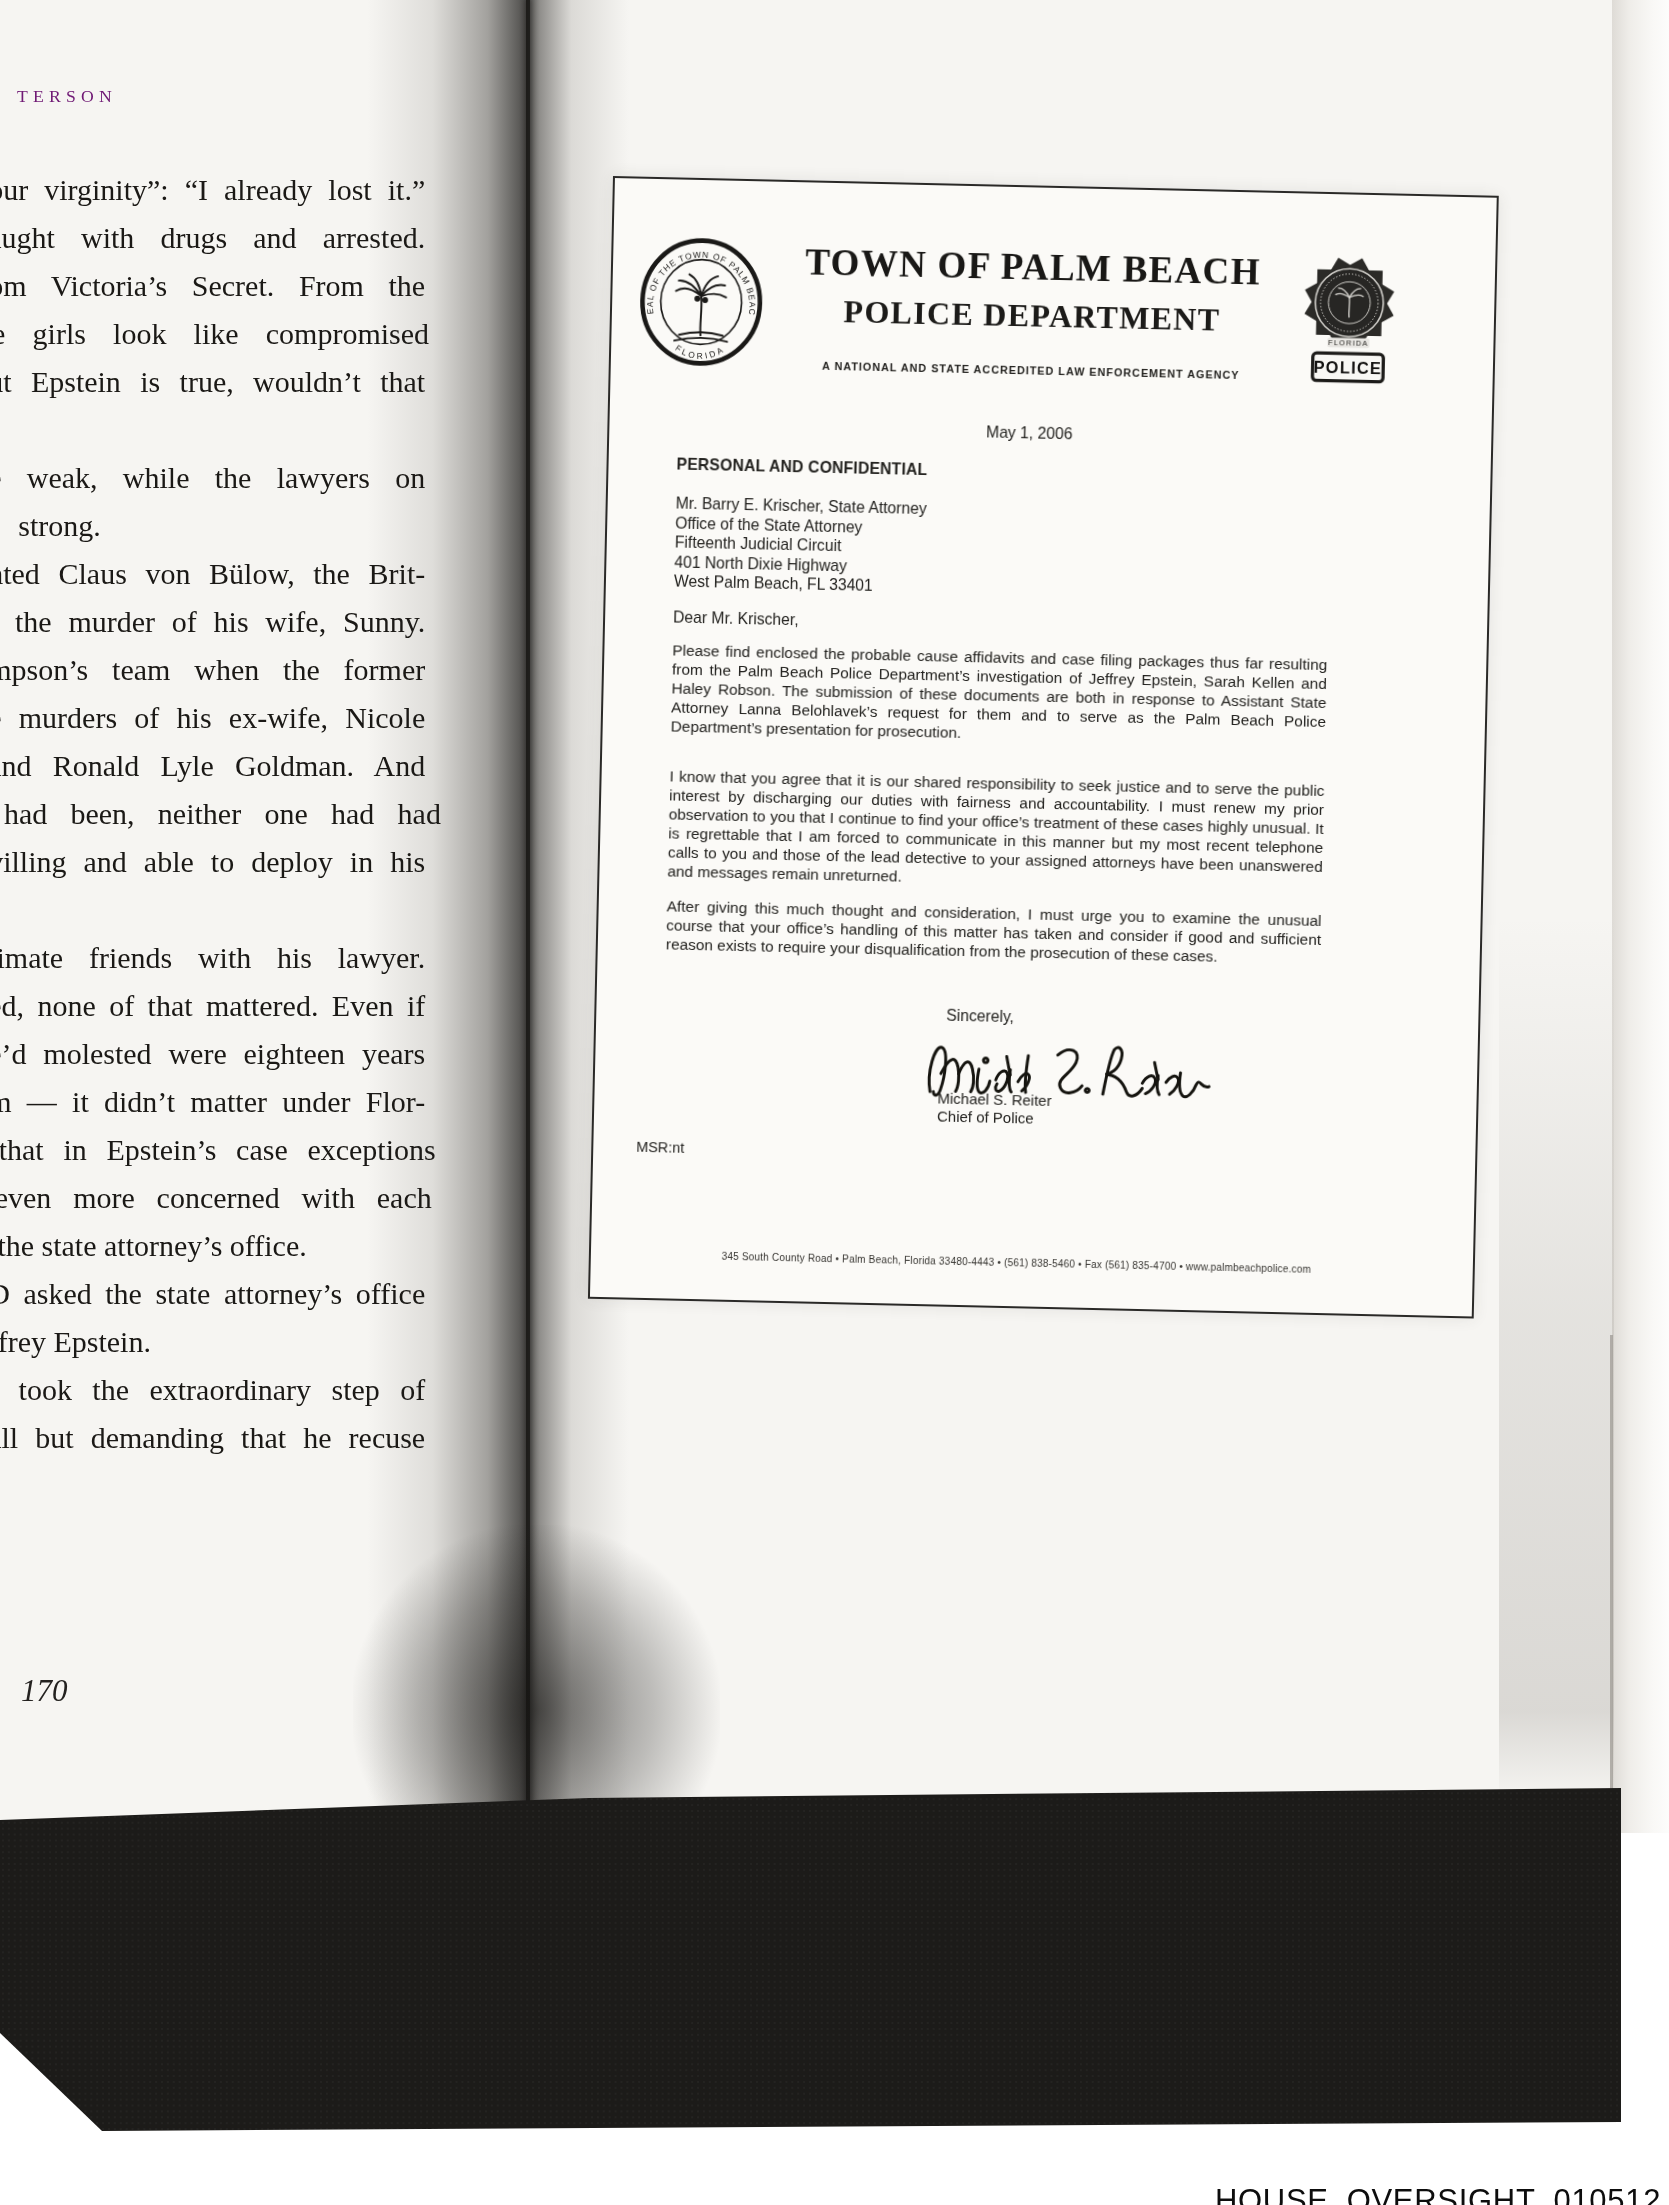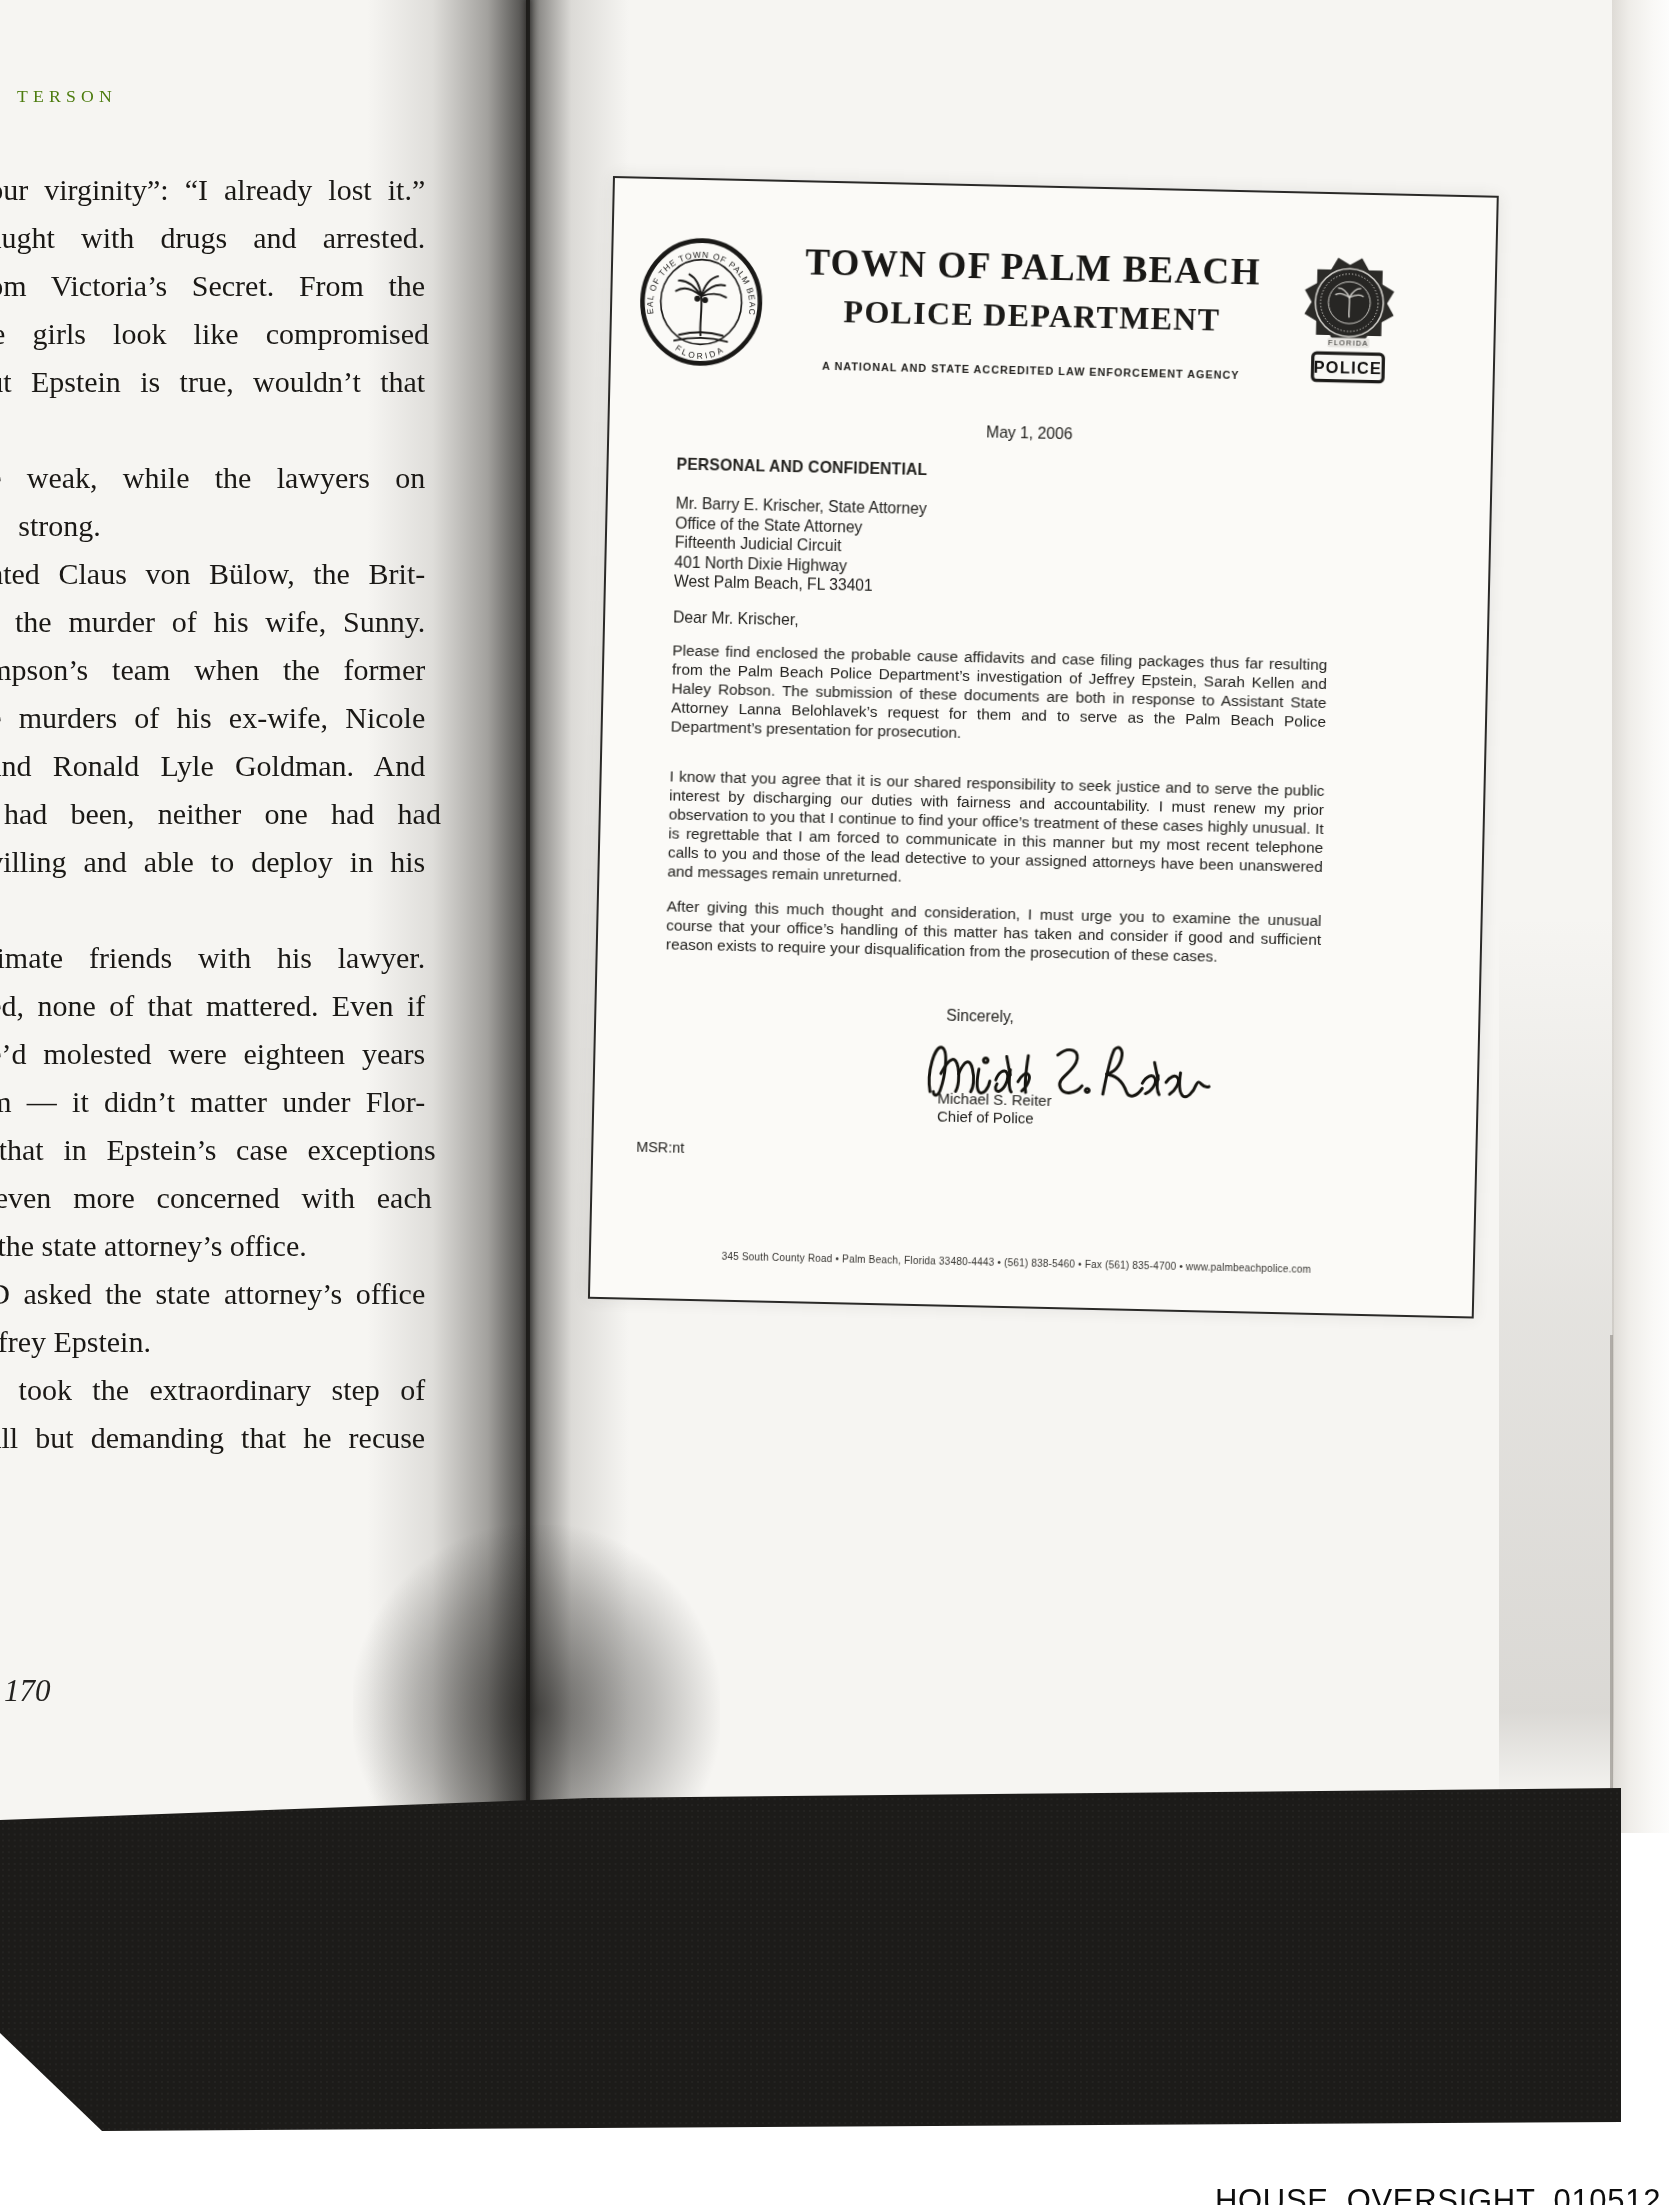--- a/index.html
+++ b/index.html
@@ -24,27 +24,27 @@
        rgba(32,31,29,.80) 61%,
        rgba(60,58,55,.55) 66%,
        rgba(150,147,142,.28) 78%,
        rgba(150,147,142,0) 100%);}
   #gutter-line{left:526px;top:0;width:3.9px;height:1833px;background:rgba(22,21,19,.85);
      box-shadow:0 0 5.2px 1.3px rgba(22,21,19,.45);}
   #gutter-bottom-blob{left:353px;top:1525px;width:367px;height:308px;
      background:radial-gradient(ellipse at 50% 60%,rgba(20,19,17,.6) 0%,rgba(20,19,17,.25) 45%,rgba(20,19,17,0) 72%);}
 
   
-  #running-head{left:17px;top:86px;font-size:17.7px;letter-spacing:5.2px;color:#4d7c0f;}
+  #running-head{left:17px;top:86px;font-size:17.7px;letter-spacing:5.2px;color:#701a75;}
   #book-lines{left:-11.8px;top:166px;width:449px;color:#1b1916;}
   .bline{width:437px;margin-left:0;font-size:30px;line-height:48px;white-space:nowrap;
          text-align:justify;text-align-last:justify;}
   .bline.short{text-align-last:left;white-space:normal;}
   .bline.gap{margin-top:48px;}
-  #page-number{left:4px;top:1673px;font-size:31px;font-style:italic;color:#242220;}
+  #page-number{left:21px;top:1673px;font-size:31px;font-style:italic;color:#242220;}
 
   
   #letter{left:613px;top:176px;width:882px;height:1119px;background:#fbfaf7;
      border:2px solid #2a2927;border-right-width:2.6px;border-bottom-width:2.6px;
      transform:rotate(1.28deg);transform-origin:top left;
      filter:blur(0.3px);color:#23221f;font-family:"Liberation Sans", sans-serif;
      box-shadow:0 0 14.4px rgba(60,55,48,.10);}
   #letter .abs{position:absolute;}
   #lh-title1{left:420px;top:58px;transform:translateX(-50%);white-space:nowrap;
      font-family:"Liberation Serif", serif;font-weight:bold;font-size:37px;letter-spacing:1.3px;color:#191816;}

